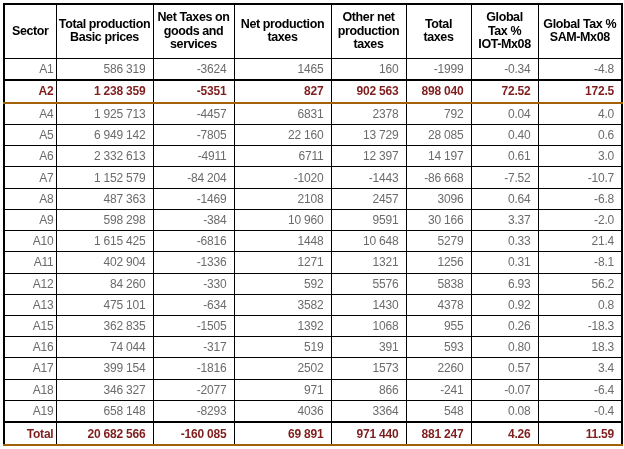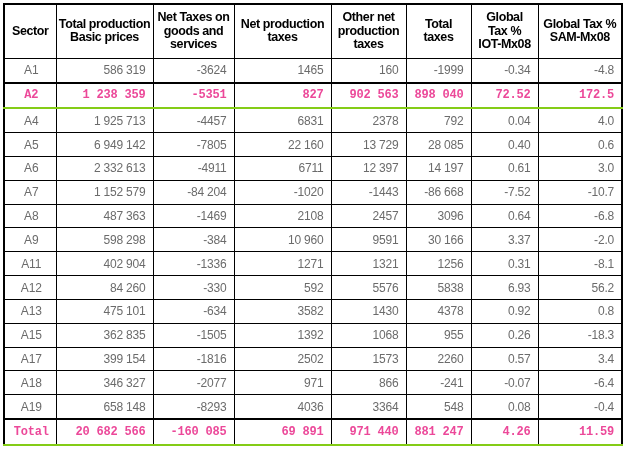--- a/index.html
+++ b/index.html
@@ -9,22 +9,22 @@
   th,td{border:1px solid #000;overflow:hidden;box-sizing:border-box;}
   thead th{
     font-weight:bold;color:#000;font-size:12.5px;line-height:1.08;
     text-align:center;vertical-align:middle;white-space:pre-line;
     letter-spacing:-0.4px;padding:2px 1px;height:54px;
   }
   tbody td{
     font-size:12px;color:#6b6b6b;text-align:right;white-space:nowrap;
     padding:0 7px 0 2px;letter-spacing:-0.2px;vertical-align:middle;
   }
-  tbody td.sector{text-align:center;padding:0 2px 0 4px;}
-  tr.emph td{font-weight:bold;color:#ec4899;border-top:2px solid #000;border-bottom:2px solid #84cc16;font-family:Liberation Mono, monospace;}
+  tbody td.sector{text-align:right;padding:0 2px 0 4px;}
+  tr.emph td{font-weight:bold;color:#7f1d1d;border-top:2px solid #000;border-bottom:2px solid #a16207;}
 </style>
 </head>
 <body>
 
 <div class="wrap">
   <table>
     <colgroup>
       <col style="width:52px">
         <col style="width:97px">
         <col style="width:81px">
@@ -131,20 +131,30 @@
           <td class="sector">A9</td>
           <td>598 298</td>
           <td>-384</td>
           <td>10 960</td>
           <td>9591</td>
           <td>30 166</td>
           <td>3.37</td>
           <td>-2.0</td>
         </tr>
         <tr>
+          <td class="sector">A10</td>
+          <td>1 615 425</td>
+          <td>-6816</td>
+          <td>1448</td>
+          <td>10 648</td>
+          <td>5279</td>
+          <td>0.33</td>
+          <td>21.4</td>
+        </tr>
+        <tr>
           <td class="sector">A11</td>
           <td>402 904</td>
           <td>-1336</td>
           <td>1271</td>
           <td>1321</td>
           <td>1256</td>
           <td>0.31</td>
           <td>-8.1</td>
         </tr>
         <tr>
@@ -169,20 +179,30 @@
         </tr>
         <tr>
           <td class="sector">A15</td>
           <td>362 835</td>
           <td>-1505</td>
           <td>1392</td>
           <td>1068</td>
           <td>955</td>
           <td>0.26</td>
           <td>-18.3</td>
+        </tr>
+        <tr>
+          <td class="sector">A16</td>
+          <td>74 044</td>
+          <td>-317</td>
+          <td>519</td>
+          <td>391</td>
+          <td>593</td>
+          <td>0.80</td>
+          <td>18.3</td>
         </tr>
         <tr>
           <td class="sector">A17</td>
           <td>399 154</td>
           <td>-1816</td>
           <td>2502</td>
           <td>1573</td>
           <td>2260</td>
           <td>0.57</td>
           <td>3.4</td>

